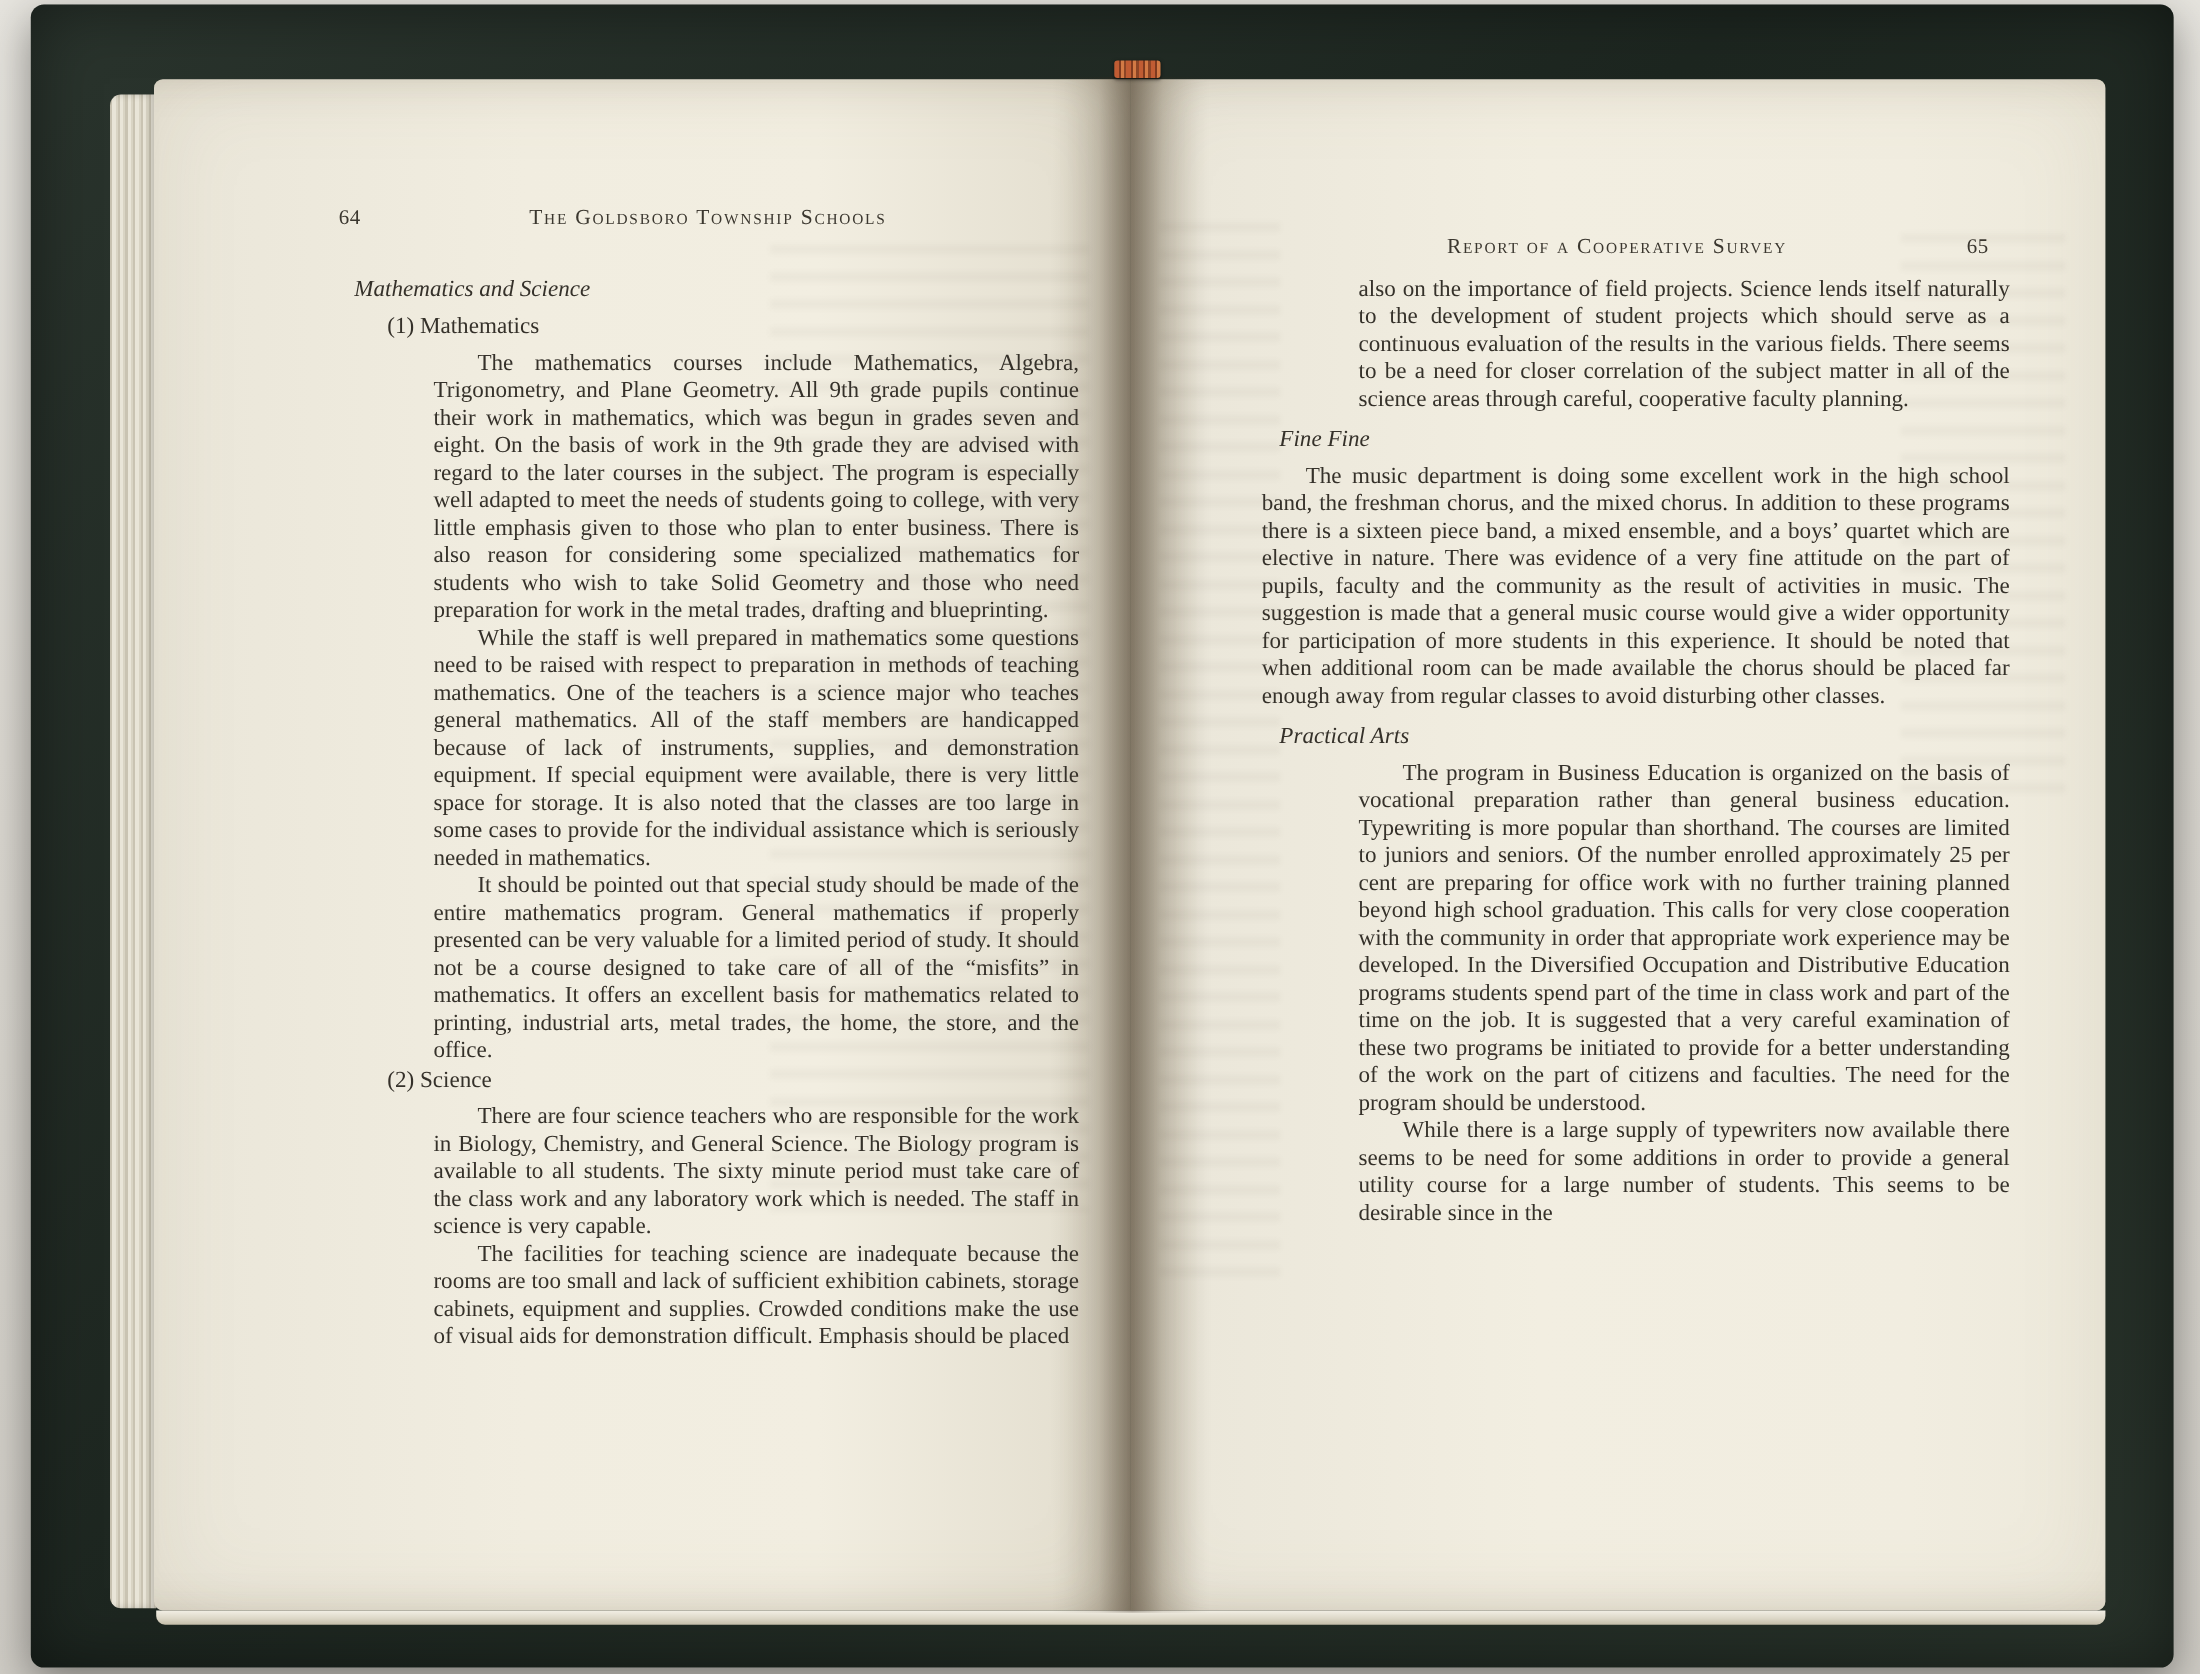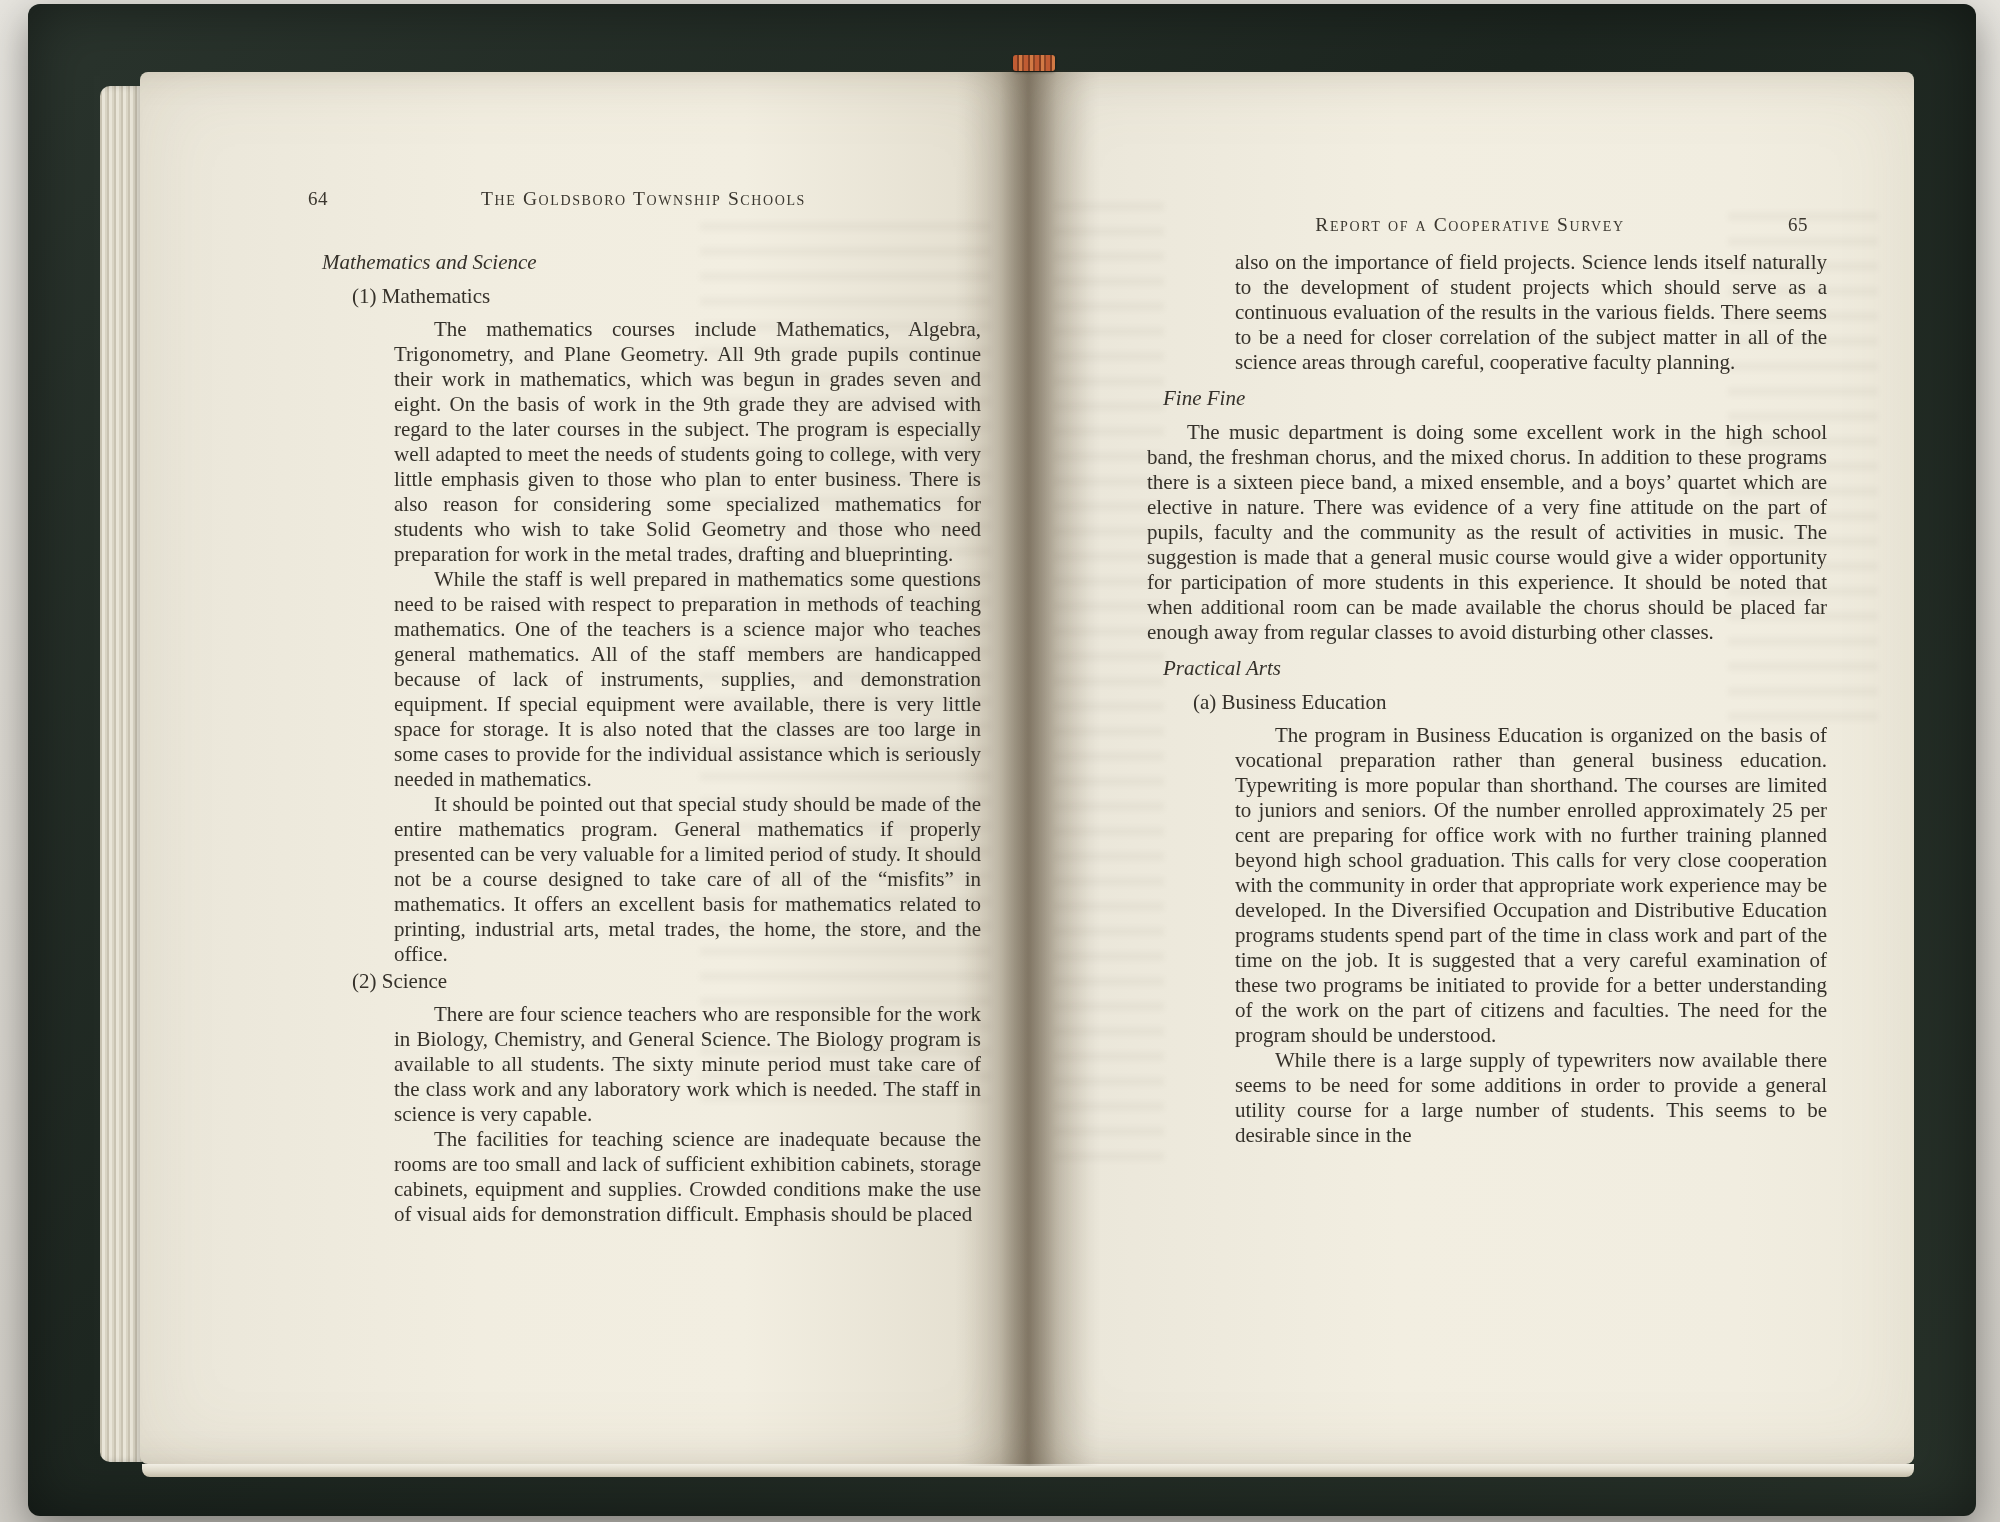--- a/index.html
+++ b/index.html
@@ -128,21 +128,20 @@
       <div class="running-head rh-right">
         <span class="head-title">Report of a Cooperative Survey</span>
         <span class="pagenum">65</span>
       </div>
 
       <div class="body-text bt-right">
         <p class="para noindent">also on the importance of field projects. Science lends itself naturally to the development of student projects which should serve as a continuous evaluation of the results in the various fields. There seems to be a need for closer correlation of the subject matter in all of the science areas through careful, cooperative faculty planning.</p>
         <h3 class="sec-head spaced">Fine Fine</h3>
         <p class="para flush">The music department is doing some excellent work in the high school band, the freshman chorus, and the mixed chorus. In addition to these programs there is a sixteen piece band, a mixed ensemble, and a boys’ quartet which are elective in nature. There was evidence of a very fine attitude on the part of pupils, faculty and the community as the result of activities in music. The suggestion is made that a general music course would give a wider opportunity for participation of more students in this experience. It should be noted that when additional room can be made available the chorus should be placed far enough away from regular classes to avoid disturbing other classes.</p>
         <h3 class="sec-head spaced">Practical Arts</h3>
-        <p class="sub-label">(a) Business Education</p>
         <p class="para">The program in Business Education is organized on the basis of vocational preparation rather than general business education. Typewriting is more popular than shorthand. The courses are limited to juniors and seniors. Of the number enrolled approximately 25 per cent are preparing for office work with no further training planned beyond high school graduation. This calls for very close cooperation with the community in order that appropriate work experience may be developed. In the Diversified Occupation and Distributive Education programs students spend part of the time in class work and part of the time on the job. It is suggested that a very careful examination of these two programs be initiated to provide for a better understanding of the work on the part of citizens and faculties. The need for the program should be understood.</p>
         <p class="para">While there is a large supply of typewriters now available there seems to be need for some additions in order to provide a general utility course for a large number of students. This seems to be desirable since in the</p>
       </div>
     </div>
 
     <div class="gutter"></div>
     <div class="stitch"></div>
 
   </div>
 </div>

